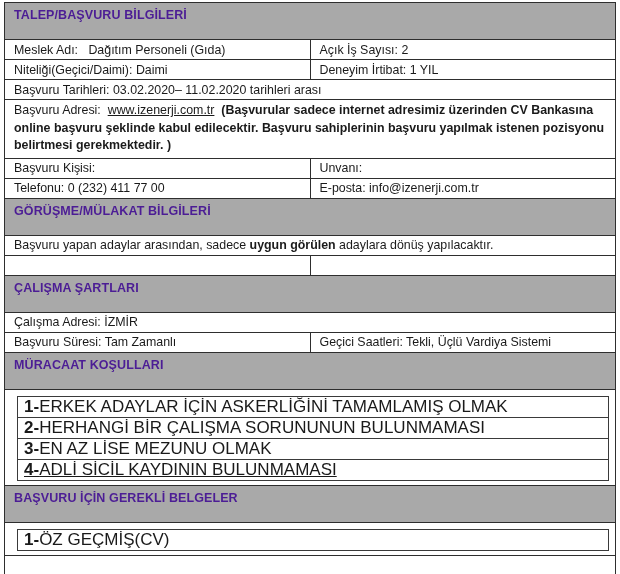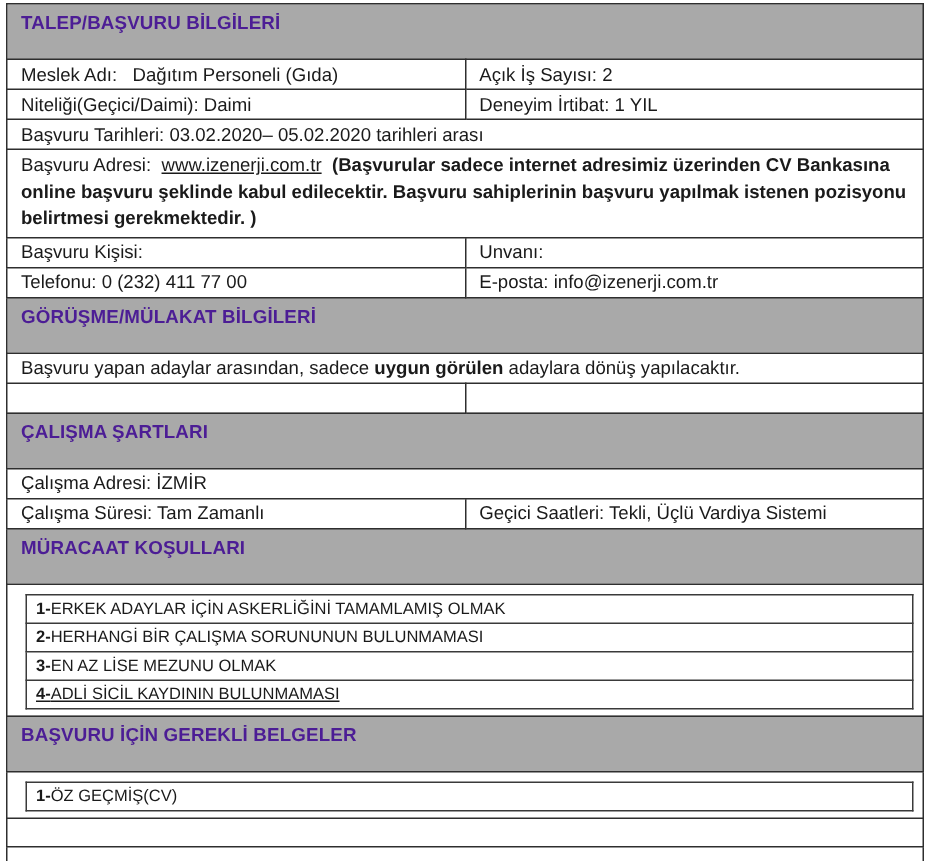--- a/index.html
+++ b/index.html
@@ -84,21 +84,21 @@
   table.inner {
     width: 592px;
     margin: 0 0 0 12px;
     border-collapse: collapse;
     table-layout: fixed;
   }
   table.inner td {
     border: 1px solid #3a3a3a;
     height: 18px;
     padding: 0 0 0 6px;
-    font-size: 11px;
+    font-size: 17px;
     white-space: nowrap;
     overflow: hidden;
     margin-left: 48px;
   }
   table.inner td .num { font-weight: bold; }
   table.inner td.ul-item span.txt { text-decoration: underline; }
 
   .spacer-row td { border: 1px solid #2e2e2e; height: 17px; }
 </style>
 </head>
@@ -134,21 +134,21 @@
         </td>
         <td class="cell">
           <span>Deneyim İrtibat:</span>
           <span>1 YIL</span>
         </td>
       </tr>
 
       <tr>
         <td class="cell" colspan="2">
           <span>Başvuru Tarihleri:</span>
-          <span>03.02.2020– 05.02.2020 tarihleri arası</span>
+          <span>03.02.2020– 11.02.2020 tarihleri arası</span>
         </td>
       </tr>
 
       <tr>
         <td class="cell para" colspan="2">
           <span>Başvuru Adresi:</span>
           <span>&nbsp;</span><span class="u">www.izenerji.com.tr</span>
           <span>&nbsp;</span><span class="b">(Başvurular sadece internet adresimiz üzerinden CV Bankasına online başvuru şeklinde kabul edilecektir. Başvuru sahiplerinin başvuru yapılmak istenen pozisyonu belirtmesi gerekmektedir. )</span>
         </td>
       </tr>
@@ -200,21 +200,21 @@
 
       <tr>
         <td class="cell" colspan="2">
           <span>Çalışma Adresi:</span>
           <span>İZMİR</span>
         </td>
       </tr>
 
       <tr>
         <td class="cell">
-          <span>Çalışma Süresi:</span>
+          <span>Başvuru Süresi:</span>
           <span>Tam Zamanlı</span>
         </td>
         <td class="cell">
           <span>Geçici Saatleri:</span>
           <span>Tekli, Üçlü Vardiya Sistemi</span>
         </td>
       </tr>
 
       <tr>
         <td class="band tall" colspan="2">

